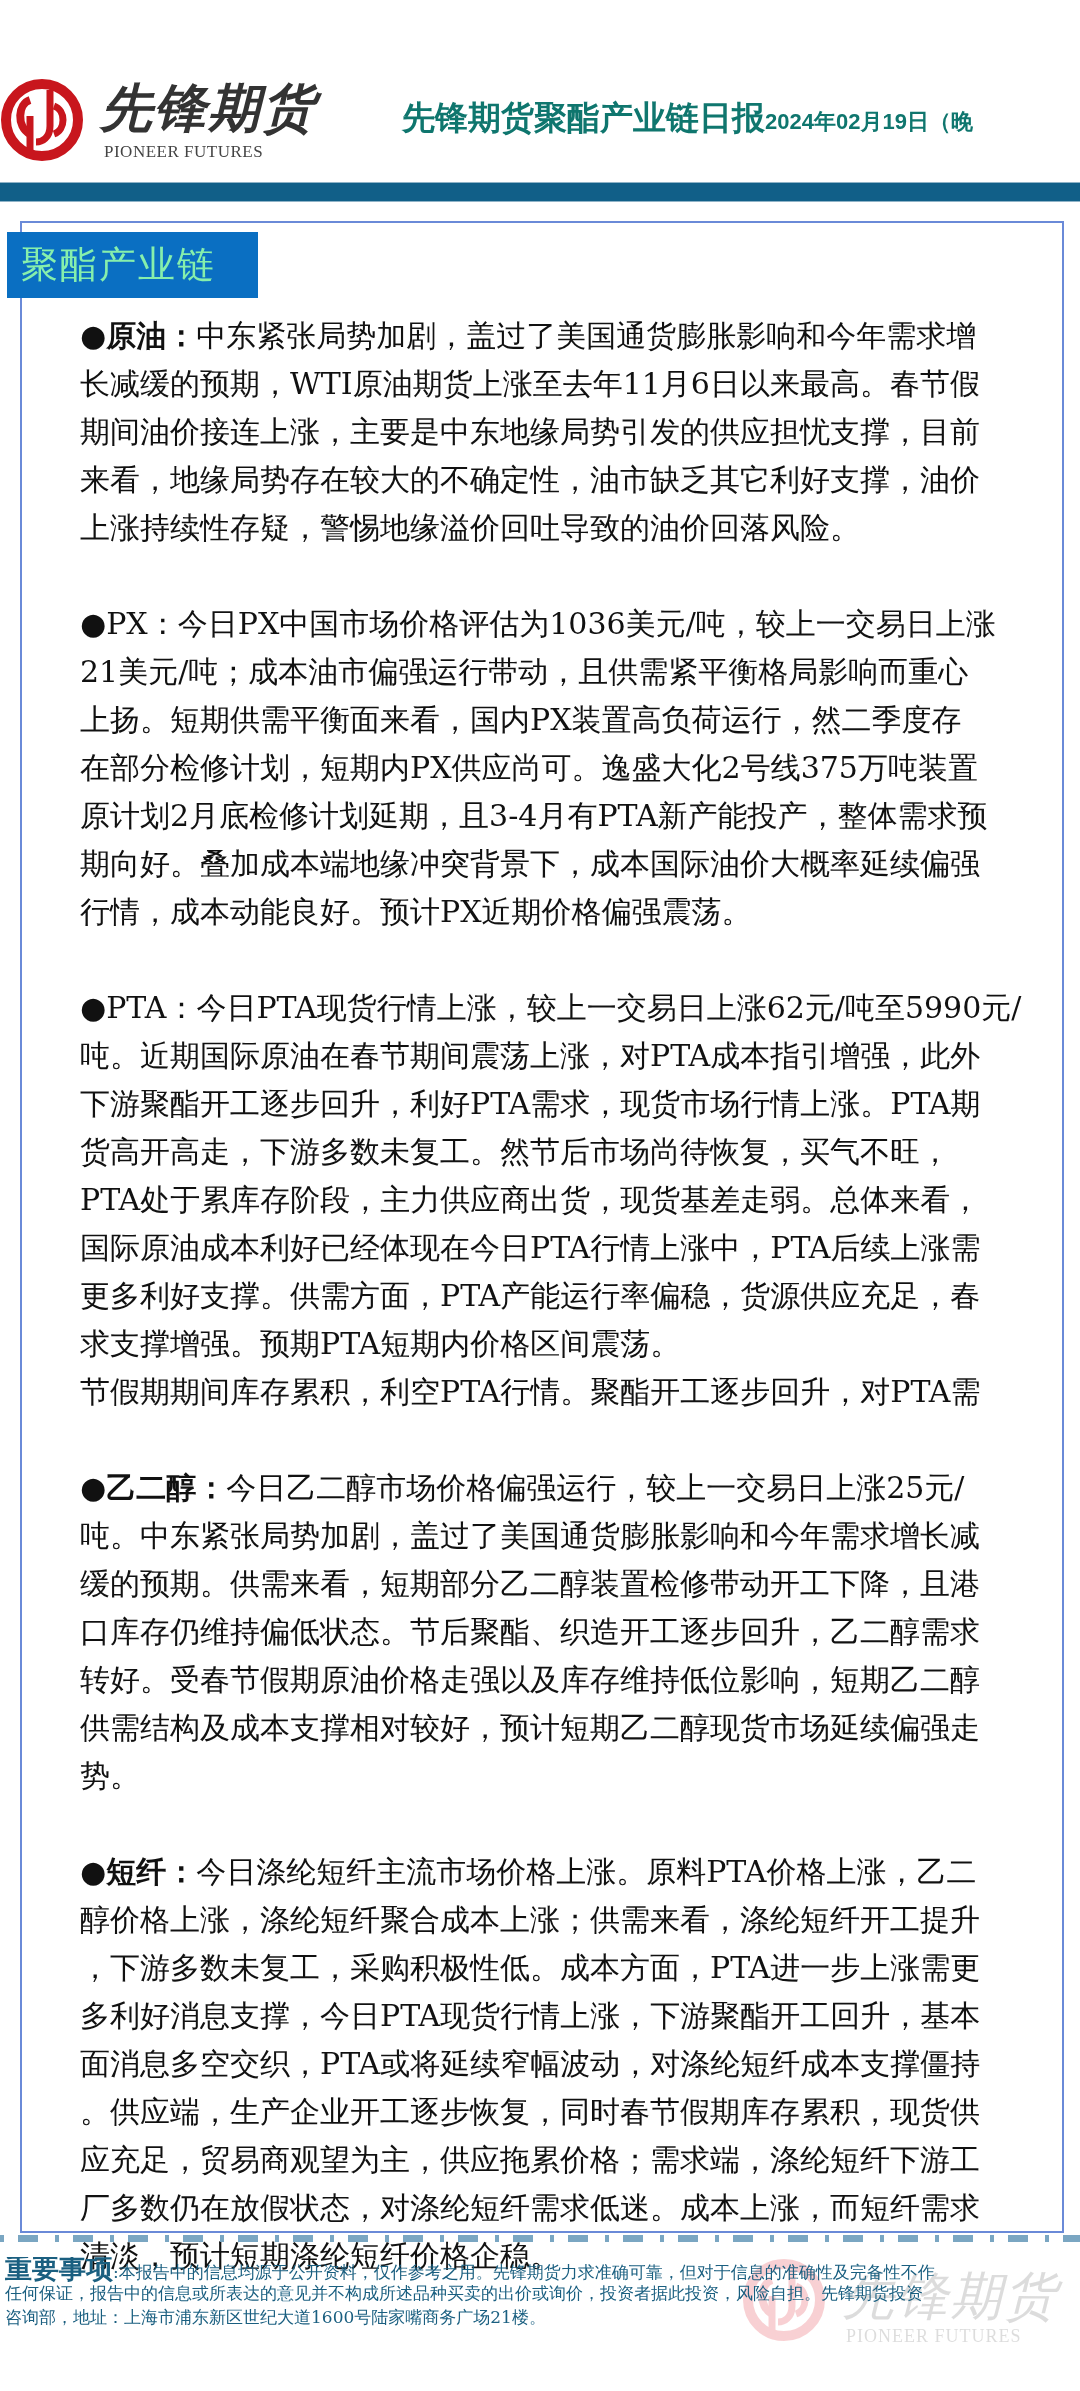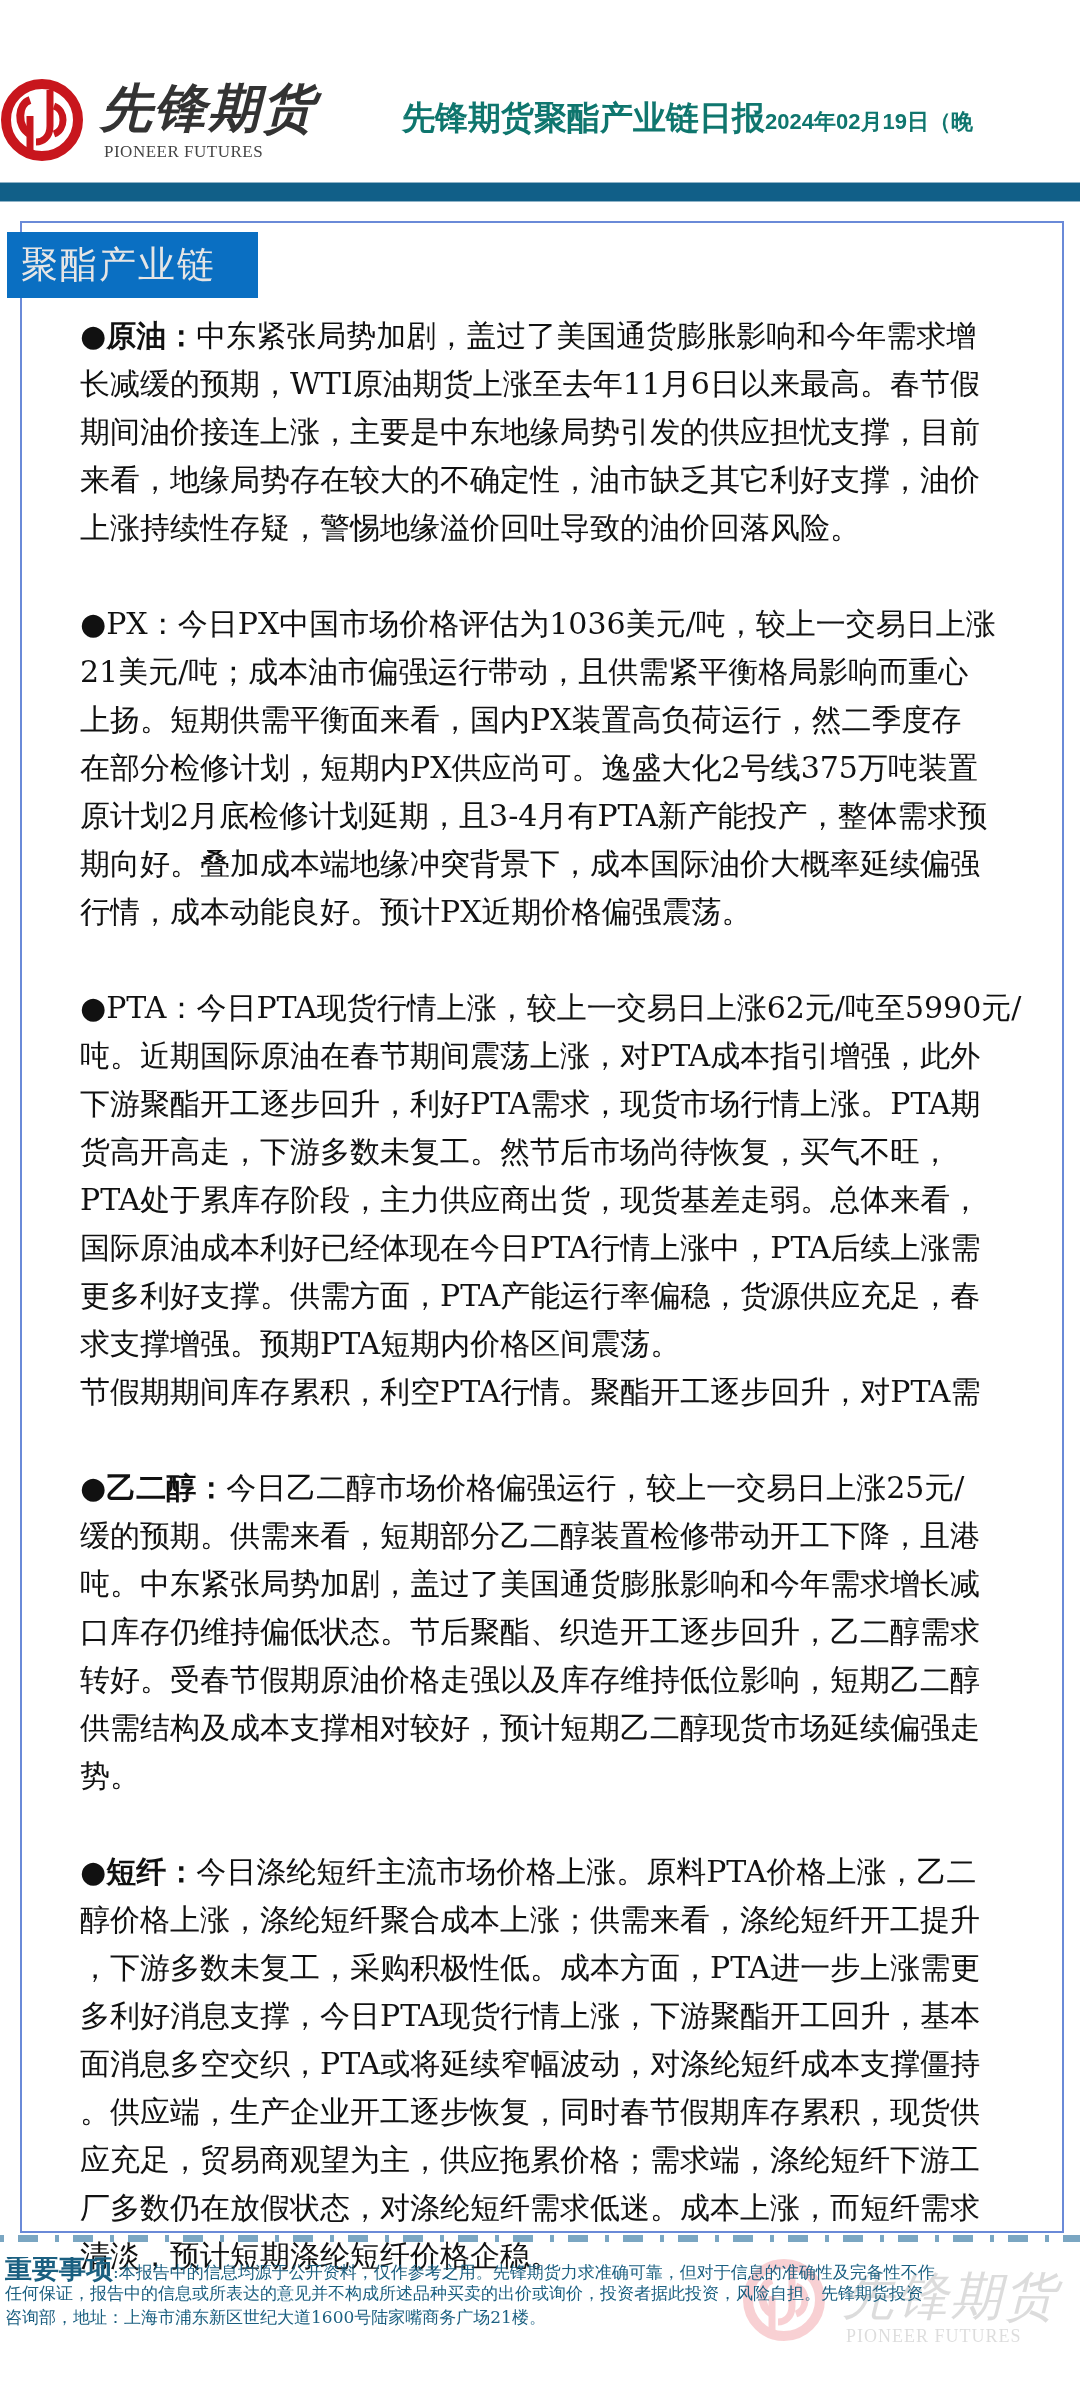--- a/index.html
+++ b/index.html
@@ -10,21 +10,21 @@
   .logo { position: absolute; left: 0; top: 76px; width: 320px; height: 92px; }
   .logo-mark { position: absolute; left: 0; top: 0; width: 84px; height: 88px; }
   .logo-cn { position: absolute; left: 100px; top: 2px; font-family: "DejaVu Serif", serif; font-weight: bold; font-size: 52px; letter-spacing: 2px; color: #333; line-height: 60px; font-style: italic; }
   .logo-en { position: absolute; left: 104px; top: 66px; font-family: "Liberation Serif", serif; font-size: 17px; color: #444; letter-spacing: 0.5px; }
   .title-wrap { position: absolute; left: 402px; top: 96px; white-space: nowrap; color: #0f766e; }
   .title-main { font-family: "DejaVu Sans", sans-serif; font-weight: bold; font-size: 33px; letter-spacing: 0px; }
   .title-date { font-family: "Liberation Sans", sans-serif; font-weight: bold; font-size: 22px; }
   .top-bar { position: absolute; left: 0; top: 182px; width: 1080px; height: 20px; background: #115f88; border-top: 1px solid #8fb3c7; border-bottom: 1px solid #8fb3c7; }
 
   .section-box { position: absolute; left: 20px; top: 221px; width: 1044px; height: 2012px; border: 2px solid #6a8ad8; }
-  .section-tag { position: absolute; left: 7px; top: 232px; width: 251px; height: 66px; background: #0a6fc2; color: #e5e5e5; font-family: "DejaVu Sans", sans-serif; font-size: 37px; line-height: 66px; padding-left: 14px; letter-spacing: 2px; }
+  .section-tag { position: absolute; left: 7px; top: 232px; width: 251px; height: 66px; background: #0a6fc2; color: #86efac; font-family: "DejaVu Sans", sans-serif; font-size: 37px; line-height: 66px; padding-left: 14px; letter-spacing: 2px; }
 
   .content { position: absolute; left: 80px; top: 312px; width: 980px; }
   .para { font-size: 30px; line-height: 48px; margin-bottom: 48px; white-space: nowrap; }
   .para .line { display: block; height: 48px; }
   .label { font-weight: bold; }
   .label.regular { font-weight: normal; }
 
   .dashed { position: absolute; left: 0; top: 2235px; width: 1080px; height: 7px;
     background: repeating-linear-gradient(90deg, #7aa6c2 0 4px, transparent 4px 18px, #7aa6c2 18px 38px, transparent 38px 55px); }
 
@@ -86,22 +86,22 @@
     <span class="line">货高开高走，下游多数未复工。然节后市场尚待恢复，买气不旺，</span>
     <span class="line">PTA处于累库存阶段，主力供应商出货，现货基差走弱。总体来看，</span>
     <span class="line">国际原油成本利好已经体现在今日PTA行情上涨中，PTA后续上涨需</span>
     <span class="line">更多利好支撑。供需方面，PTA产能运行率偏稳，货源供应充足，春</span>
     <span class="line">求支撑增强。预期PTA短期内价格区间震荡。</span>
     <span class="line">节假期期间库存累积，利空PTA行情。聚酯开工逐步回升，对PTA需</span>
   </div>
 
   <div class="para">
     <span class="line"><span>●</span><span class="label">乙二醇：</span><span>今日乙二醇市场价格偏强运行，较上一交易日上涨25元/</span></span>
+    <span class="line">吨。中东紧张局势加剧，盖过了美国通货膨胀影响和今年需求增长减</span>
     <span class="line">缓的预期。供需来看，短期部分乙二醇装置检修带动开工下降，且港</span>
-    <span class="line">吨。中东紧张局势加剧，盖过了美国通货膨胀影响和今年需求增长减</span>
     <span class="line">口库存仍维持偏低状态。节后聚酯、织造开工逐步回升，乙二醇需求</span>
     <span class="line">转好。受春节假期原油价格走强以及库存维持低位影响，短期乙二醇</span>
     <span class="line">供需结构及成本支撑相对较好，预计短期乙二醇现货市场延续偏强走</span>
     <span class="line">势。</span>
   </div>
 
   <div class="para">
     <span class="line"><span>●</span><span class="label">短纤：</span><span>今日涤纶短纤主流市场价格上涨。原料PTA价格上涨，乙二</span></span>
     <span class="line">醇价格上涨，涤纶短纤聚合成本上涨；供需来看，涤纶短纤开工提升</span>
     <span class="line">，下游多数未复工，采购积极性低。成本方面，PTA进一步上涨需更</span>

